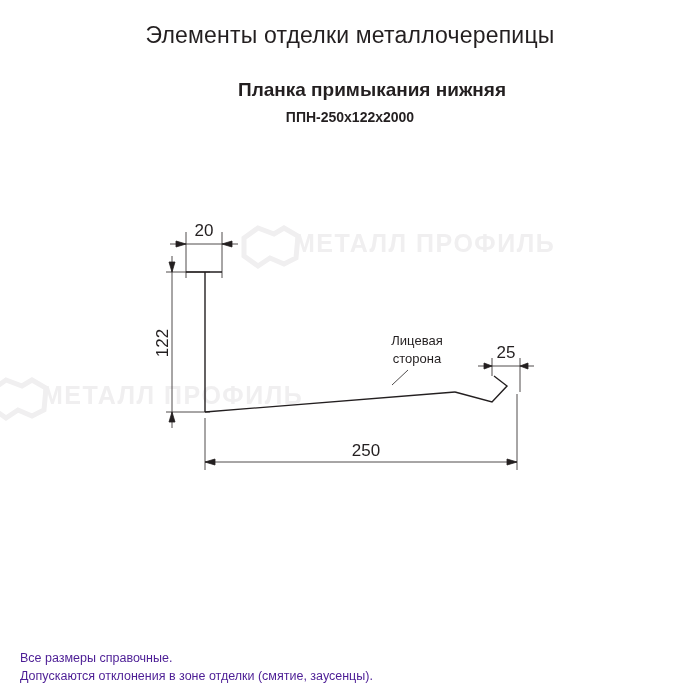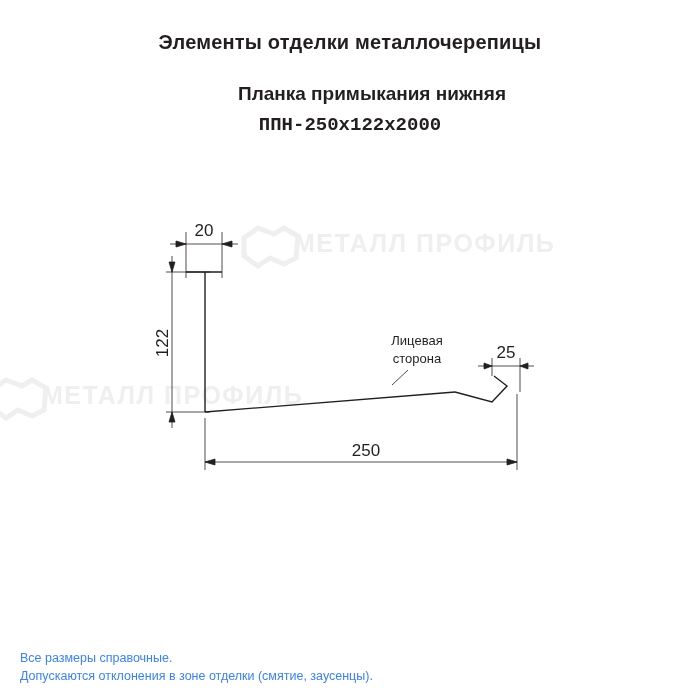--- a/index.html
+++ b/index.html
@@ -21,56 +21,55 @@
     height: 700px;
   }
   .title-block {
     position: absolute;
     top: 22px;
     left: 0;
     width: 700px;
     text-align: center;
   }
   .main-title {
-    font-size: 20px;
-    font-weight: bold;
+    font-size: 23px;
+    font-weight: normal;
     letter-spacing: 0.2px;
-    margin: 8px;
+    margin: 0;
     line-height: 1.2;
   }
   .sub-title {
     font-size: 19px;
     font-weight: bold;
     margin: 0;
     margin-top: 28px;
     line-height: 1.3;
     padding-left: 44px;
   }
   .sub-title2 {
-    font-size: 19px;
+    font-size: 14px;
     font-weight: bold;
     margin: 0;
     margin-top: 6px;
     line-height: 1.3;
-    font-family: Liberation Mono, monospace;
   }
   .drawing {
     position: absolute;
     top: 180px;
     left: 0;
     width: 700px;
     height: 350px;
   }
   .footnotes {
     position: absolute;
     left: 20px;
     bottom: 14px;
     font-size: 12.5px;
     line-height: 1.5;
-    color: #3b82f6;
+    color: #4c1d95;
   }
   .footnotes div {
     white-space: nowrap;
   }
   svg { display: block; }
   .wm-text {
     font-family: "Liberation Sans", sans-serif;
     font-weight: bold;
     fill: #f0eff0;
     font-size: 25px;

